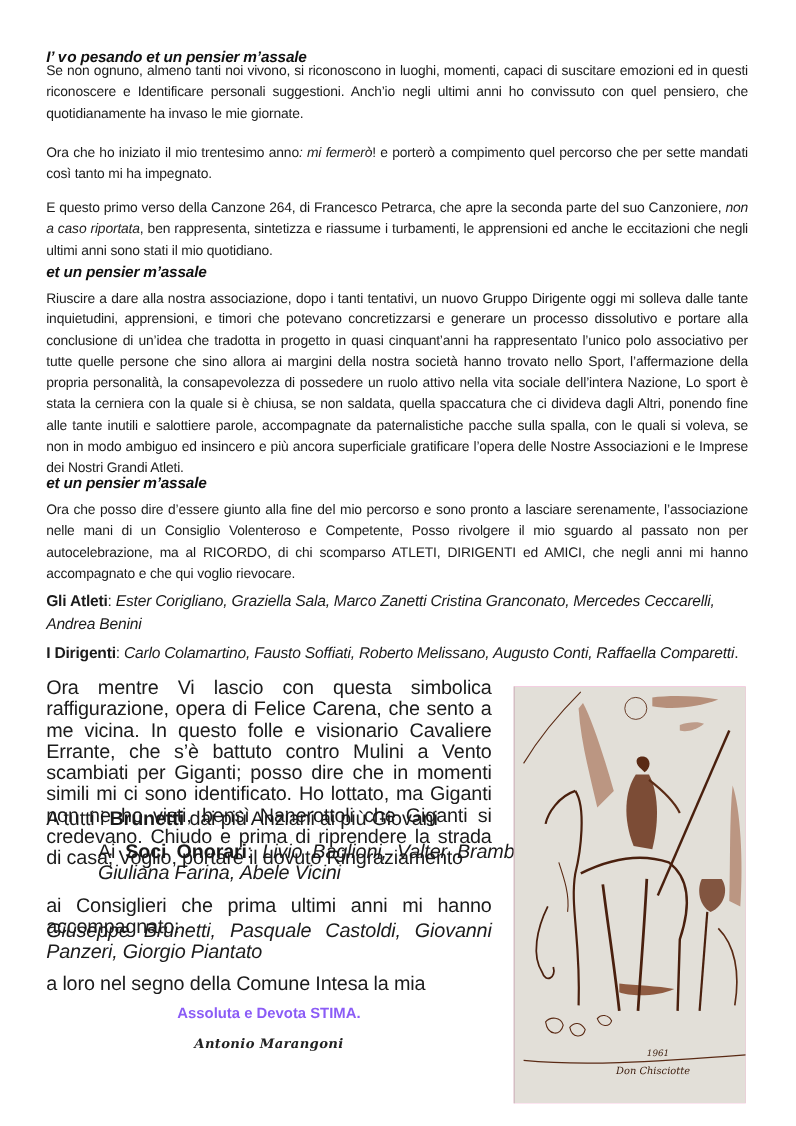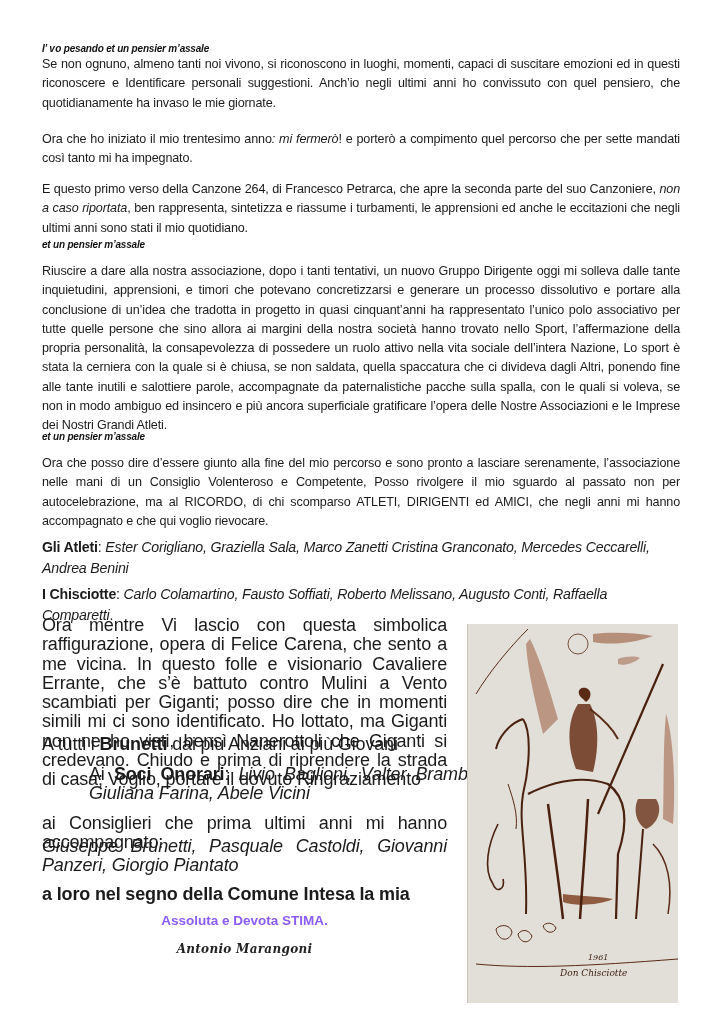--- a/index.html
+++ b/index.html
@@ -4,21 +4,21 @@
   <style>
     html, body { margin: 0; padding: 0; background: #ffffff; }
     body {
       width: 724px; height: 1024px; position: relative; overflow: hidden;
       font-family: "Liberation Sans", "DejaVu Sans", sans-serif;
       color: #1a1a1a;
     }
     .page { position: absolute; left: 42px; top: 0; width: 638px; }
     .abs { position: absolute; margin: 0; }
     .heading {
-      font-weight: bold; font-style: italic; font-size: 10px; letter-spacing: -0.2px;
+      font-weight: bold; font-style: italic; font-size: 14px; letter-spacing: -0.2px;
       color: #111;
     }
     .body-text {
       font-size: 12.6px; line-height: 19.3px; text-align: justify; letter-spacing: -0.15px;
       color: #1b1b1b;
     }
     .names {
       font-size: 14.2px; line-height: 20.5px; letter-spacing: -0.2px; color: #1b1b1b;
     }
     .names b { font-weight: bold; margin-top: 16px; }
@@ -59,33 +59,33 @@
   <p class="abs heading" style="top:239px;left:0;">et un pensier m’assale</p>
 
   <p class="abs body-text" style="top:262px;left:0;width:638px;">Riuscire a dare alla nostra associazione, dopo i tanti tentativi, un nuovo Gruppo Dirigente oggi mi solleva dalle tante inquietudini, apprensioni, e timori che potevano concretizzarsi e generare un processo dissolutivo e portare alla conclusione di un’idea che tradotta in progetto in quasi cinquant’anni ha rappresentato l’unico polo associativo per tutte quelle persone che sino allora ai margini della nostra società hanno trovato nello Sport, l’affermazione della propria personalità, la consapevolezza di possedere un ruolo attivo nella vita sociale dell’intera Nazione, Lo sport è stata la cerniera con la quale si è chiusa, se non saldata, quella spaccatura che ci divideva dagli Altri, ponendo fine alle tante inutili e salottiere parole, accompagnate da paternalistiche pacche sulla spalla, con le quali si voleva, se non in modo ambiguo ed insincero e più ancora superficiale gratificare l’opera delle Nostre Associazioni e le Imprese dei Nostri Grandi Atleti.</p>
 
   <p class="abs heading" style="top:431px;left:0;">et un pensier m’assale</p>
 
   <p class="abs body-text" style="top:454px;left:0;width:638px;">Ora che posso dire d’essere giunto alla fine del mio percorso e sono pronto a lasciare serenamente, l’associazione nelle mani di un Consiglio Volenteroso e Competente, Posso rivolgere il mio sguardo al passato non per autocelebrazione, ma al RICORDO, di chi scomparso ATLETI, DIRIGENTI ed AMICI, che negli anni mi hanno accompagnato e che qui voglio rievocare.</p>
 
   <p class="abs names" style="top:537px;left:0;width:638px;"><b>Gli Atleti</b><span>: </span><i>Ester Corigliano, Graziella Sala, Marco Zanetti Cristina Granconato, Mercedes Ceccarelli, Andrea Benini</i></p>
 
-  <p class="abs names" style="top:584px;left:0;width:638px;"><b>I Chisciotte</b><span>: </span><i>Carlo Colamartino, Fausto Soffiati, Roberto Melissano, Augusto Conti, Raffaella Comparetti</i><span>.</span></p>
+  <p class="abs names" style="top:584px;left:0;width:638px;"><b>I Dirigenti</b><span>: </span><i>Carlo Colamartino, Fausto Soffiati, Roberto Melissano, Augusto Conti, Raffaella Comparetti</i><span>.</span></p>
 
   <p class="abs left-col" style="top:616px;left:0;width:405px;">Ora mentre Vi lascio con questa simbolica raffigurazione, opera di Felice Carena, che sento a me vicina. In questo folle e visionario Cavaliere Errante, che s’è battuto contro Mulini a Vento scambiati per Giganti; posso dire che in momenti simili mi ci sono identificato. Ho lottato, ma Giganti non ne ho visti, bensì Nanerottoli che Giganti si credevano. Chiudo e prima di riprendere la strada di casa; Voglio, portare il dovuto Ringraziamento</p>
 
   <p class="abs left-col" style="top:735px;left:0;width:405px;"><span>A tutti i </span><b>Brunetti</b><span> dai più Anziani ai più Giovani</span></p>
 
   <p class="abs left-col" style="top:765px;left:12px;width:405px;margin-left:35px;"><span>Ai </span><b>Soci Onorari</b><span>: </span><i>Livio Baglioni, Valter Brambilla, Giuliana Farina, Abele Vicini</i></p>
 
   <p class="abs left-col" style="top:814px;left:0;width:405px;">ai Consiglieri che prima ultimi anni mi hanno accompagnato:</p>
 
   <p class="abs left-col" style="top:837px;left:0;width:405px;"><i>Giuseppe Brunetti, Pasquale Castoldi, Giovanni Panzeri, Giorgio Piantato</i></p>
 
-  <p class="abs left-col" style="top:885px;left:0;width:405px;font-weight:bold;">a loro nel segno della Comune Intesa la mia</p>
+  <p class="abs left-col" style="top:885px;left:0;width:405px;">a loro nel segno della Comune Intesa la mia</p>
 
   <p class="abs closing" style="top:913px;left:0;width:405px;">Assoluta e Devota STIMA.</p>
 
   <p class="abs signature" style="top:942px;left:0;width:405px;font-weight:bold;">Antonio Marangoni</p>
 </div>
 
 <div class="artwork">
   <svg width="210" height="379" viewBox="0 0 210 379">
     <rect x="0" y="0" width="210" height="379" fill="#ddd9d2"></rect>
     <rect x="0" y="0" width="210" height="379" fill="#e6e3dc" opacity="0.6"></rect>

